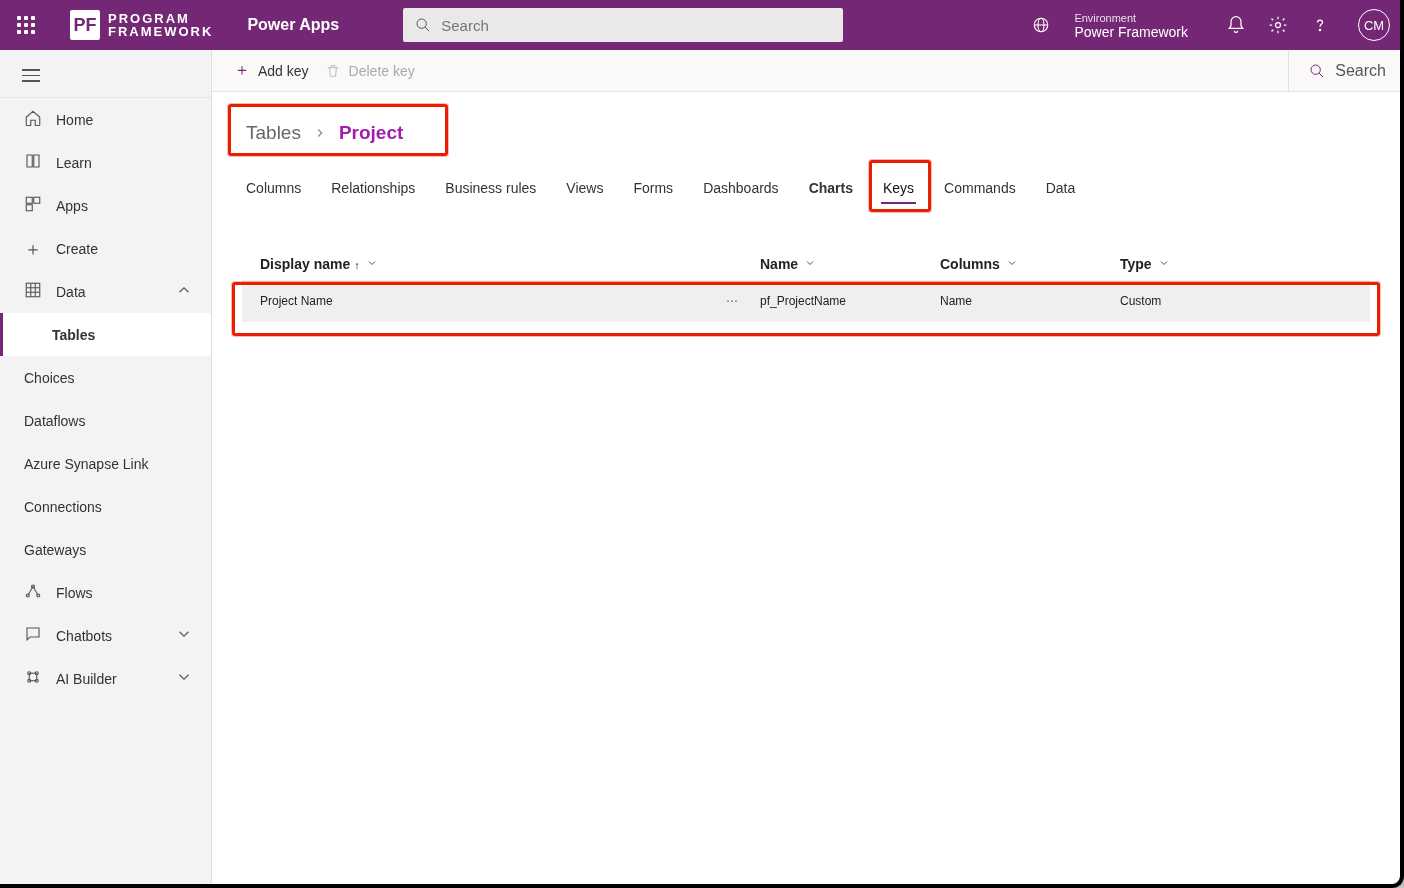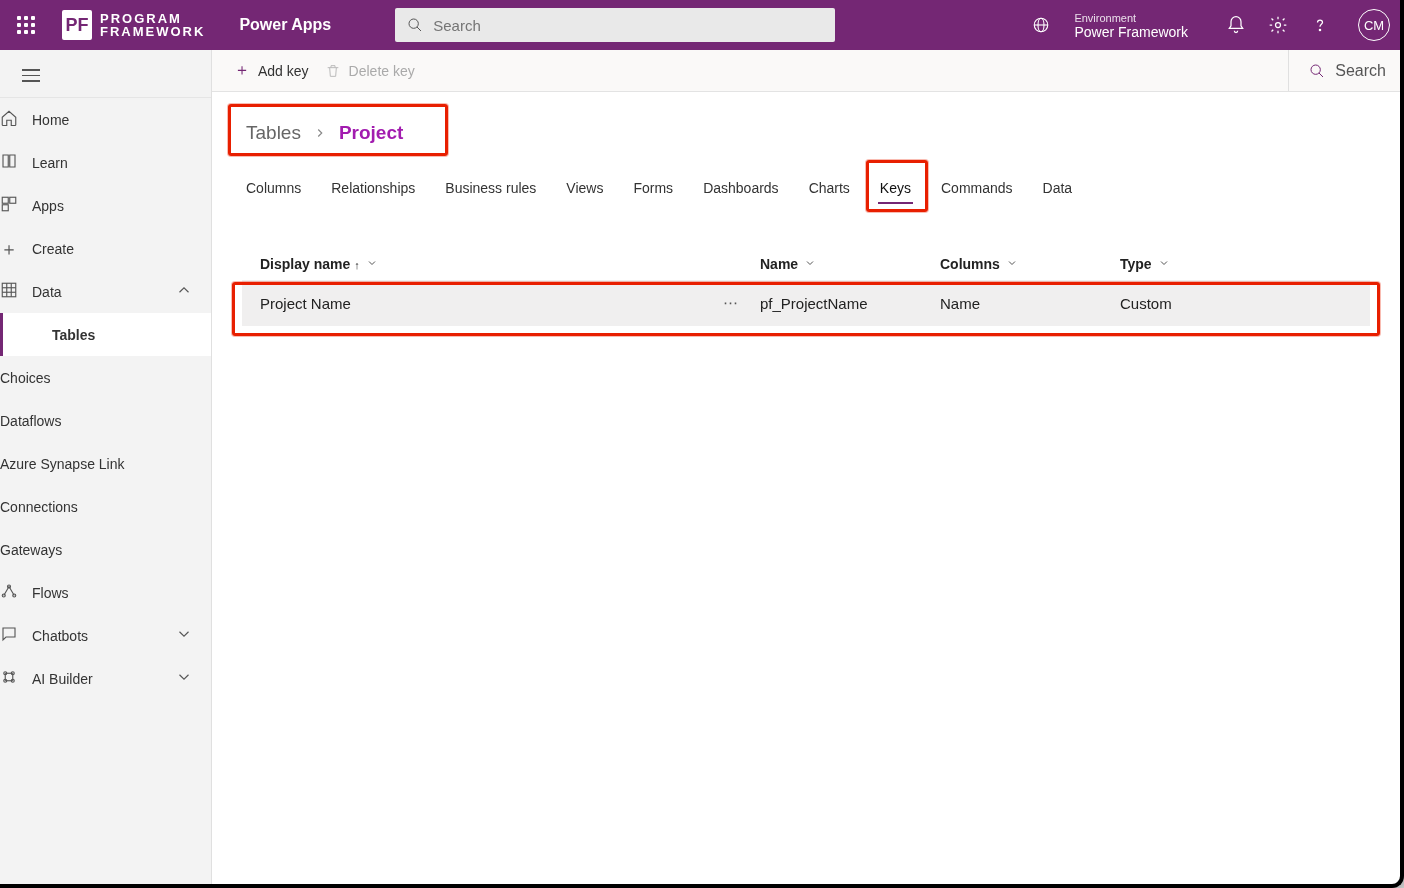--- a/index.html
+++ b/index.html
@@ -6,21 +6,21 @@
 html, body { height: 100%; }
 body { width: 1404px; height: 888px; overflow: hidden; background: #fff; position: relative; }
 
 .shell { position: absolute; inset: 0; border: 4px solid #000; border-top: none; border-left: none; border-radius: 0 0 12px 0; background:#fff; box-shadow: 6px 6px 14px rgba(0,0,0,.35); display:flex; flex-direction:column;}
 
 
 .topbar { height: 50px; background: #742774; color: #fff; display: flex; align-items: center; padding: 0 10px; gap: 14px; }
 .waffle { width: 32px; height: 32px; display:flex; align-items:center; justify-content:center; cursor:pointer;}
 .waffle-grid{display:grid;grid-template-columns:repeat(3,4px);grid-template-rows:repeat(3,4px);gap:3px;}
 .waffle-grid span{width:4px;height:4px;background:#fff;border-radius:1px;}
-.logo { display:flex; align-items:center; gap:8px; margin-left:6px;justify-content:space-between;}
+.logo { display:flex; align-items:center; gap:8px; margin-left:14px;justify-content:space-between;}
 .logo-sq{width:30px;height:30px;background:#fff;color:#742774;font-weight:700;display:flex;align-items:center;justify-content:center;font-size:18px;border-radius:2px;}
 .logo-txt{font-size:13px;line-height:13px;font-weight:700;letter-spacing:2px;}
 .product{font-size:16px;font-weight:600;margin-left:20px;}
 .searchbox{flex:0 0 440px;height:34px;background:#e9e9e9;border-radius:2px;display:flex;align-items:center;padding:0 12px;color:#444;margin-left:50px;}
 .searchbox svg{margin-right:10px;fill:none;stroke:#555;stroke-width:1.5;}
 .searchbox input{flex:1;border:none;background:transparent;font-size:15px;color:#333;outline:none;}
 .spacer{flex:1;}
 .env{display:flex;align-items:center;gap:24px;font-size:12px;line-height:14px;}
 .env-icon{width:18px;height:18px;}
 .ticons{display:flex;align-items:center;gap:22px;margin:0 14px 0 24px;}
@@ -28,21 +28,21 @@
 .avatar{width:32px;height:32px;border:1.5px solid #fff;border-radius:50%;display:flex;align-items:center;justify-content:center;font-size:13px;font-weight:500;}
 
 
 .body{flex:1;display:flex;min-height:0;}
 
 
 .sidebar{width:212px;background:#f3f3f3;border-right:1px solid #e0e0e0;display:flex;flex-direction:column;padding-top:4px;}
 .hamb{height:44px;display:flex;align-items:center;padding-left:22px;border-bottom:1px solid #e5e5e5;}
 .hamb-lines{display:flex;flex-direction:column;gap:4px;}
 .hamb-lines span{width:18px;height:1.5px;background:#555;}
-.nav-item{height:43px;display:flex;align-items:center;gap:14px;font-size:14px;color:#333;cursor:pointer;position:relative;}
+.nav-item{height:43px;display:flex;align-items:center;padding-left:24px;gap:14px;font-size:14px;color:#333;cursor:pointer;position:relative;}
 .nav-item.child{}
 .nav-item.active{background:#fff;font-weight:700;border-left:3px solid #742774;padding-left:49px;}
 .nav-item .chev{margin-left:auto;margin-right:18px;}
 .nav-item svg{width:18px;height:18px;stroke:#555;fill:none;stroke-width:1.5;}
 .nav-item .plus{font-size:18px;font-weight:300;color:#555;}
 
 
 .main{flex:1;display:flex;flex-direction:column;min-width:0;}
 .cmdbar{height:42px;border-bottom:1px solid #e3e3e3;background:#faf9f8;display:flex;align-items:center;padding:0 14px;}
 .cmd{display:flex;align-items:center;gap:8px;font-size:14px;color:#333;padding:6px 8px;cursor:pointer;}
@@ -59,21 +59,21 @@
 .bc .cur{font-weight:700;color:#a21caf;}
 .bc svg{width:14px;height:14px;stroke:#888;fill:none;stroke-width:2;}
 
 .tabs{display:flex;gap:26px;margin-top:26px;padding-left:8px;font-size:14px;}
 .tab{padding:6px 2px;color:#333;cursor:pointer;position:relative;}
 .tab.active{color:#111;font-weight:500;}
 .tab.active::after{content:"";position:absolute;left:0;right:0;bottom:-2px;height:2px;background:#742774;}
 
 .table-wrap{margin-top:46px;position:relative;padding:0 6px;}
 .thead{display:flex;font-size:14px;font-weight:700;color:#222;padding:8px 18px;align-items:flex-end;}
-.trow{display:flex;font-size:15px;color:#222;padding:14px 18px;background:#f0efef;align-items:center;position:relative;}
+.trow{display:flex;font-size:12px;color:#222;padding:14px 18px;background:#f0efef;align-items:center;position:relative;}
 .col-dn{flex:0 0 500px;}
 .col-name{flex:0 0 180px;}
 .col-cols{flex:0 0 180px;}
 .col-type{flex:1;}
 .sort{font-size:11px;margin-left:4px;}
 .chevd{margin-left:6px;}
 .chevd svg{width:12px;height:12px;stroke:#555;fill:none;stroke-width:2;}
 .rowdots{margin-right:20px;color:#555;letter-spacing:2px;}
 
 
@@ -292,21 +292,21 @@
             </div>
             <div style="position: relative;">
               <div class="tab">Views</div>
             </div>
             <div style="position: relative;">
               <div class="tab">Forms</div>
             </div>
             <div style="position: relative;">
               <div class="tab">Dashboards</div>
             </div>
-            <div style="position: relative;">
+            <div style="position: relative; font-weight: bold;">
               <div class="tab">Charts</div>
             </div>
             <div style="position: relative;">
               <div class="tab active">Keys</div>
               <div class="hl wavy" style="left: -12px; top: -14px; width: 62px; height: 52px;"></div>
             </div>
             <div style="position: relative;">
               <div class="tab">Commands</div>
             </div>
             <div style="position: relative;">

